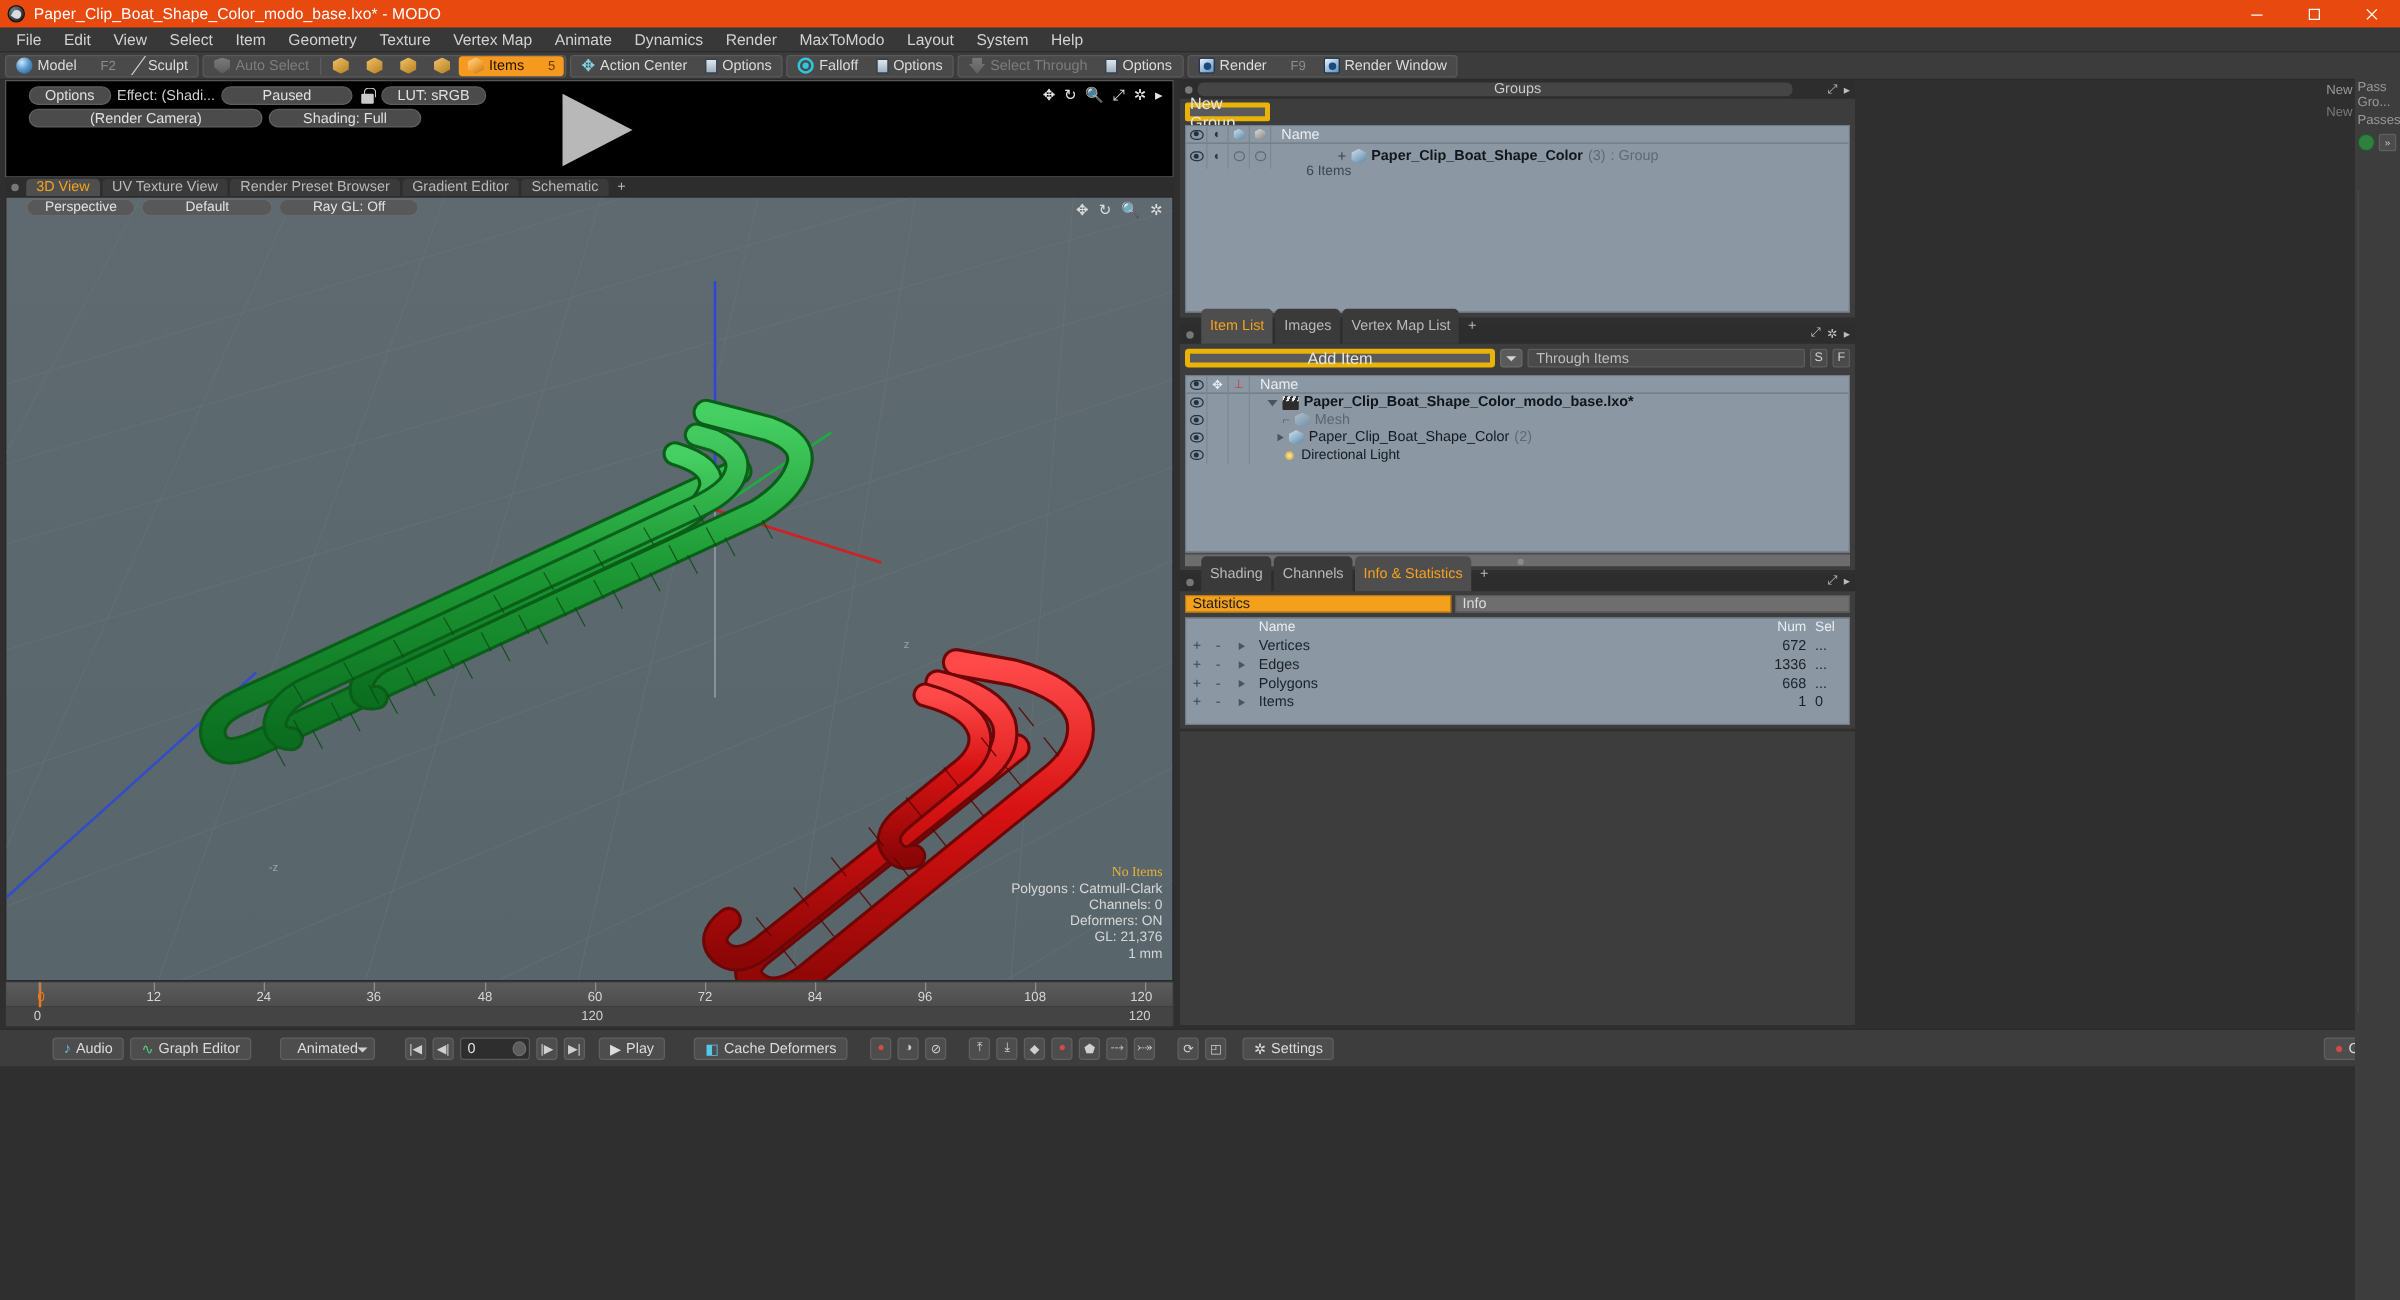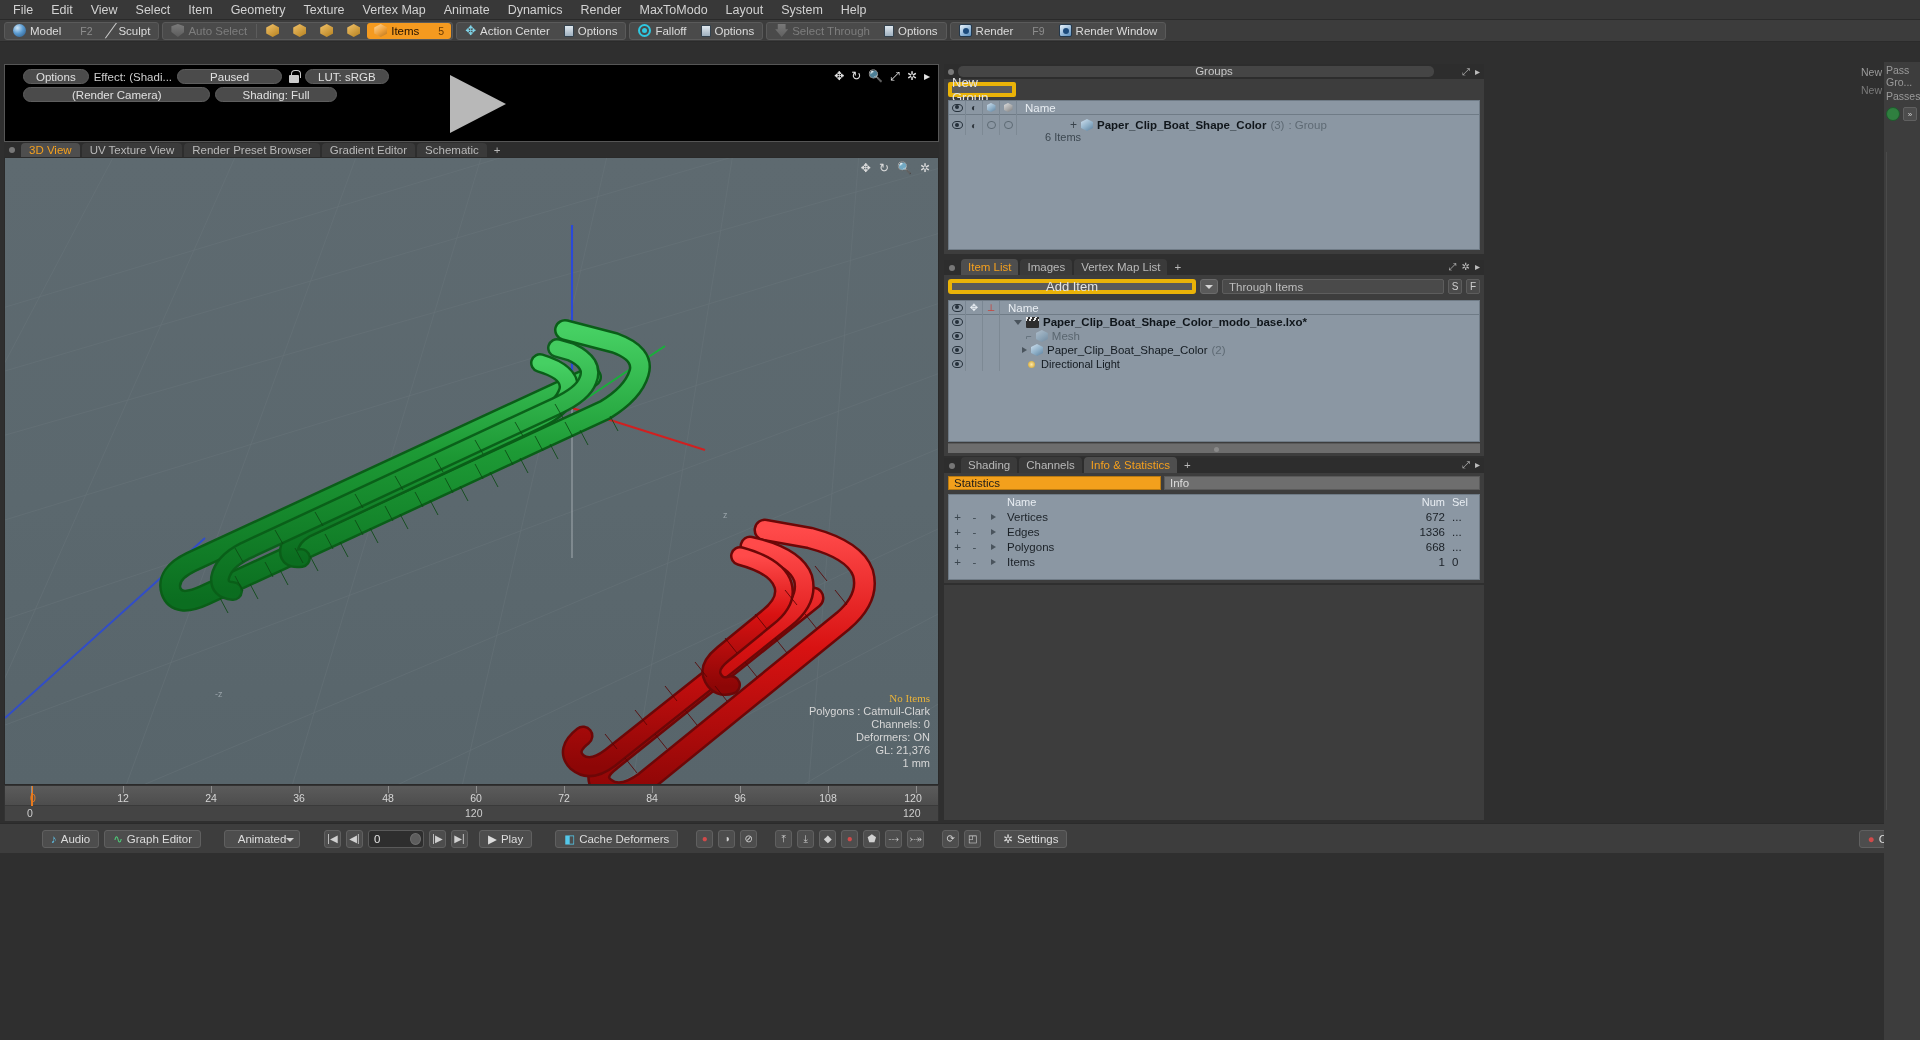--- a/index.html
+++ b/index.html
@@ -203,21 +203,21 @@
   .lrow{ height:14px; display:flex; align-items:center; font-size:11.5px; color:#1b2127; }
   .lcell{ width:17px;height:14px; border-right:1px solid #7d8994; display:flex;align-items:center;justify-content:center;}
 
   .eye{ width:11px;height:8px; position:relative; }
   .eye:before{content:"";position:absolute;inset:0;border:1.2px solid #25303a;border-radius:50% / 60%;}
   .eye:after{content:"";position:absolute;left:3.6px;top:1.8px;width:4px;height:4px;border-radius:50%;background:#25303a;}
 
   .tabrow{
     height:15px; background:#2d2d2d; display:flex; align-items:flex-end; gap:2px; padding-left:5px;
   }
-  .ptab{ height:16px;padding:0 7px;font-size:11.5px;color:#b9b9b9;background:#3a3a3a;
+  .ptab{ height:28px;padding:0 7px;font-size:11.5px;color:#b9b9b9;background:#3a3a3a;
     border-radius:4px 4px 0 0;display:flex;align-items:center;}
   .ptab.sel{ color:#f5a01e; background:#4e4e4e; }
   .ptab.plus{background:none;padding:0 5px;}
 
   .wide-btn{
     background:#5a5a5a;border:4px solid #eab308;border-radius:3px;height:15px;
     display:flex;align-items:center;justify-content:center;font-size:13px;color:#e4e4e4;position:relative;
   }
   .drop{ width:18px;height:15px;background:#5a5a5a;border:1px solid #6b6b6b;border-radius:3px;
     display:flex;align-items:center;justify-content:center;}
@@ -259,20 +259,42 @@
     border-radius:50%;background:radial-gradient(circle,#ffe9a8,#c99a22);}
   .tri{ width:0;height:0;border-left:5px solid #4a545d;border-top:3.5px solid transparent;border-bottom:3.5px solid transparent;}
   .tri.down{ border-left:4px solid transparent;border-right:4px solid transparent;
     border-top:5px solid #4a545d; border-bottom:none; }
 </style>
 </head>
 <body>
 
 <div class="app">
 
+  <div class="titlebar">
+    <div class="title-logo"></div>
+    <div class="title-text">Paper_Clip_Boat_Shape_Color_modo_base.lxo* - MODO</div>
+    <div class="win-btns">
+      <div class="win-btn">
+        <svg width="11" height="11" viewBox="0 0 11 11">
+            <line x1="1" y1="6" x2="10" y2="6" stroke="#fff" stroke-width="1"></line>
+          </svg>
+      </div>
+      <div class="win-btn">
+        <svg width="11" height="11" viewBox="0 0 11 11">
+            <rect x="1.5" y="1.5" width="8" height="8" fill="none" stroke="#fff" stroke-width="1"></rect>
+          </svg>
+      </div>
+      <div class="win-btn close">
+        <svg width="11" height="11" viewBox="0 0 11 11">
+            <line x1="1.5" y1="1.5" x2="9.5" y2="9.5" stroke="#fff" stroke-width="1.1"></line>
+            <line x1="9.5" y1="1.5" x2="1.5" y2="9.5" stroke="#fff" stroke-width="1.1"></line>
+          </svg>
+      </div>
+    </div>
+  </div>
 
   <div class="menubar">
     <div class="mi">File</div>
     <div class="mi">Edit</div>
     <div class="mi">View</div>
     <div class="mi">Select</div>
     <div class="mi">Item</div>
     <div class="mi">Geometry</div>
     <div class="mi">Texture</div>
     <div class="mi">Vertex Map</div>
@@ -533,20 +555,25 @@
         <line x1="8" y1="32" x2="8" y2="6" stroke="#18b03a" stroke-width="2"></line>
         <line x1="8" y1="32" x2="30" y2="18" stroke="#cfd6da" stroke-width="2"></line>
         <line x1="8" y1="32" x2="8" y2="44" stroke="#18b03a" stroke-width="2"></line>
         <polygon points="8,32 30,20 30,34 8,46" fill="#cfd6da" opacity=".55"></polygon>
         <text x="2" y="6" font-size="9" fill="#18b03a" font-family="Liberation Sans">y</text>
       </g>
       <text x="210" y="539" font-size="9" fill="#9aa4aa" font-family="Liberation Sans">-z</text>
       <text x="718" y="360" font-size="9" fill="#9aa4aa" font-family="Liberation Sans">z</text>
     </svg>
 
+    <div class="vp-hdr">
+      <div class="vp-btn">Perspective</div>
+      <div class="vp-btn" style="padding:0 34px">Default</div>
+      <div class="vp-btn" style="padding:0 26px">Ray GL: Off</div>
+    </div>
     <div class="vp-tools">
       <span>✥</span>
       <span>↻</span>
       <span>🔍</span>
       <span>✲</span>
     </div>
     <div class="vp-info">
       <div class="hl">No Items</div>
       <div>Polygons : Catmull-Clark</div>
       <div>Channels: 0</div>

